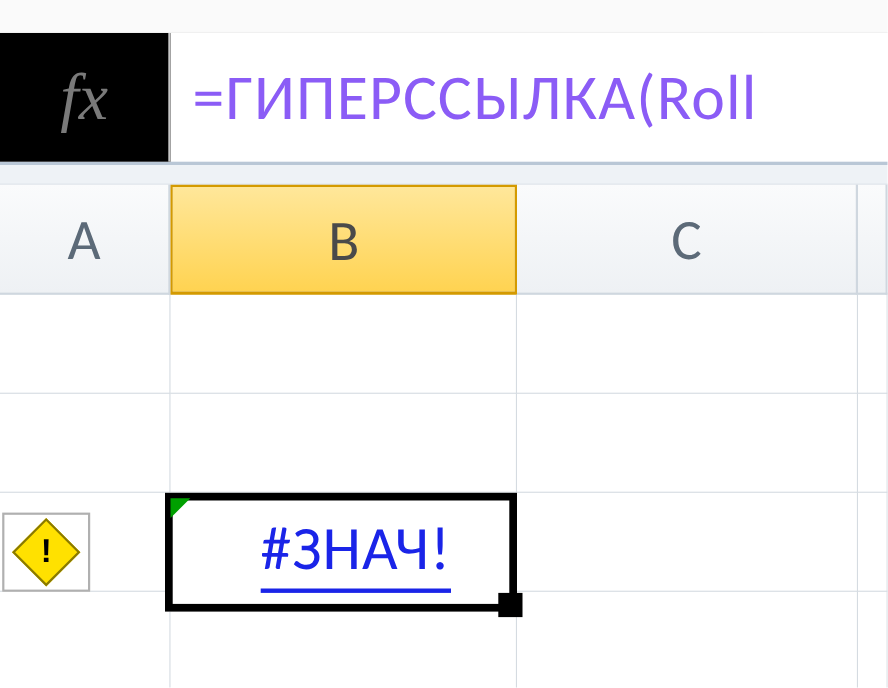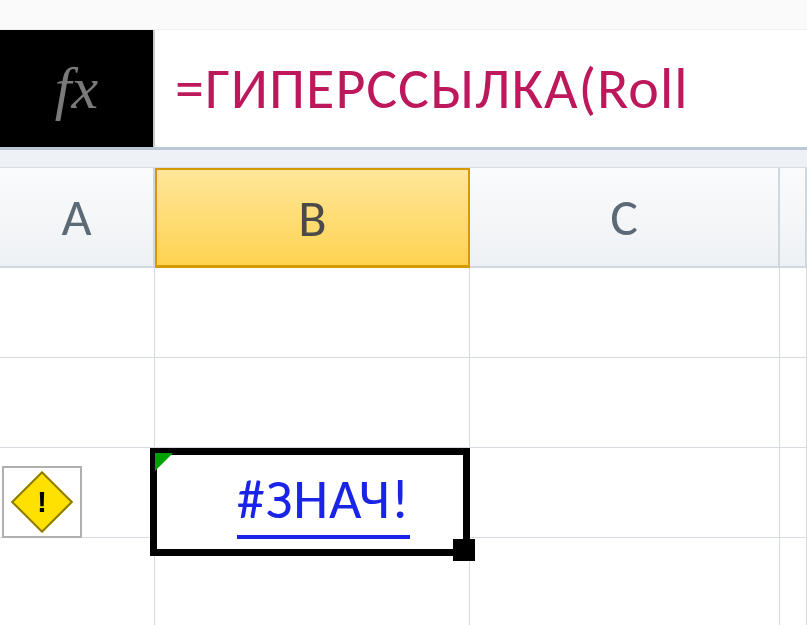--- a/index.html
+++ b/index.html
@@ -41,21 +41,21 @@
     font-style: italic;
     font-size: 60px;
     color: #7a7a7a;
   }
   .formula-input {
     flex: 1;
     display: flex;
     align-items: center;
     padding-left: 20px;
     font-size: 58px;
-    color: #be185d;
+    color: #8b5cf6;
     letter-spacing: 1px;
     white-space: nowrap;
     overflow: hidden;
     font-family: Calibri, Arial, sans-serif;
   }
 
   
   .sub-band {
     height: 18px;
     background: #eef2f6;

